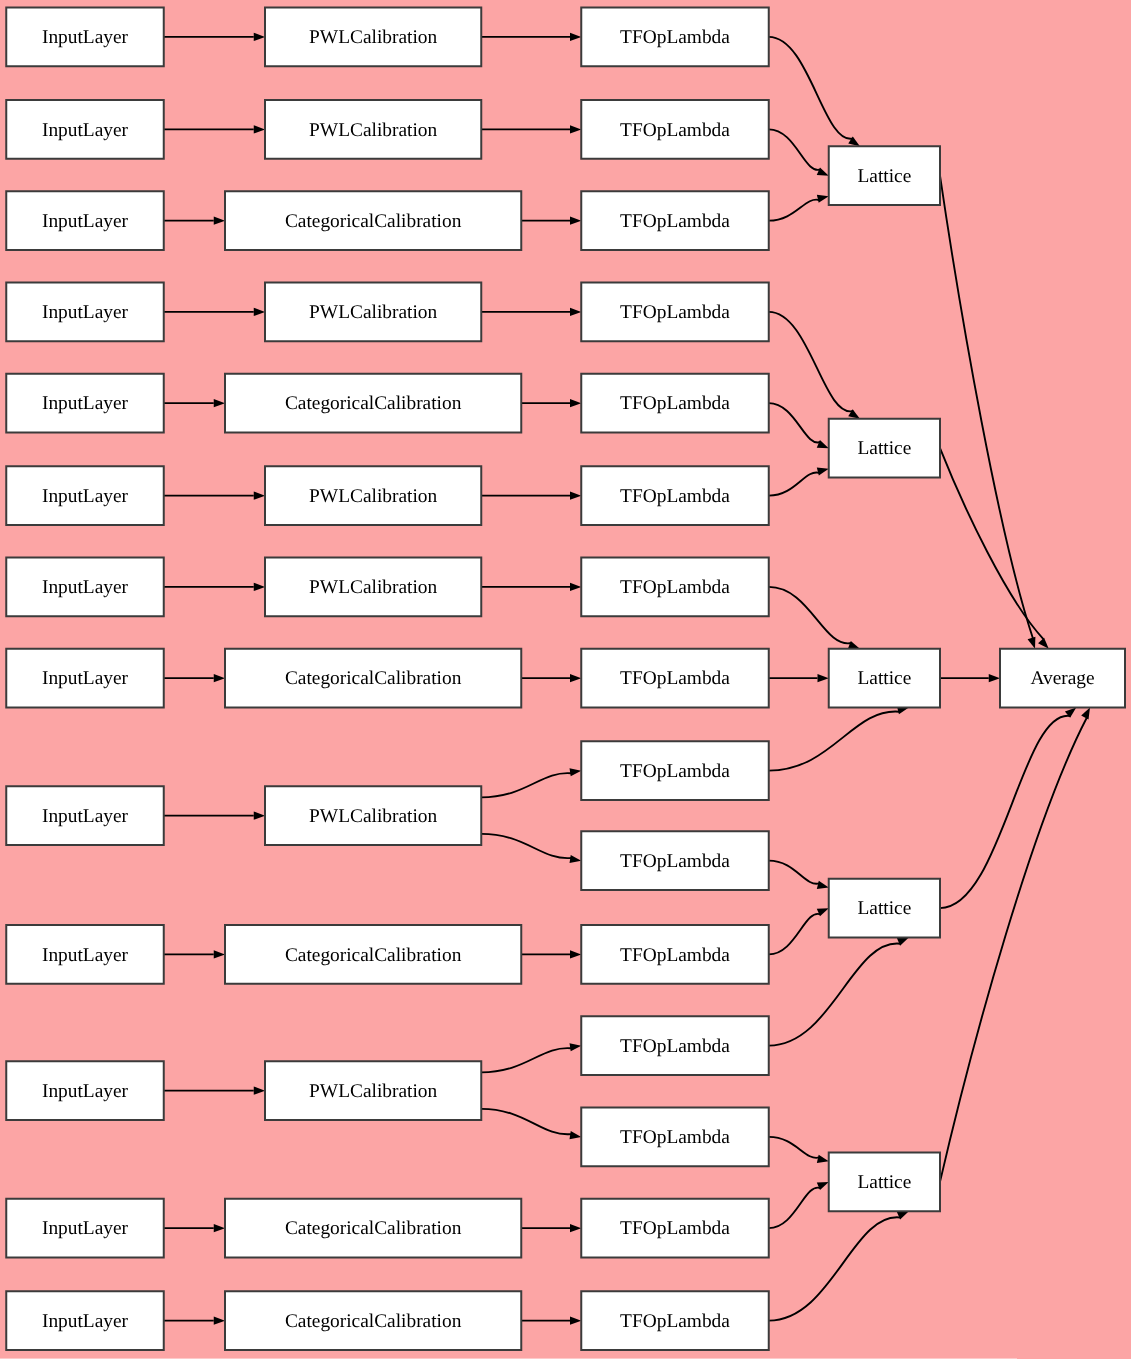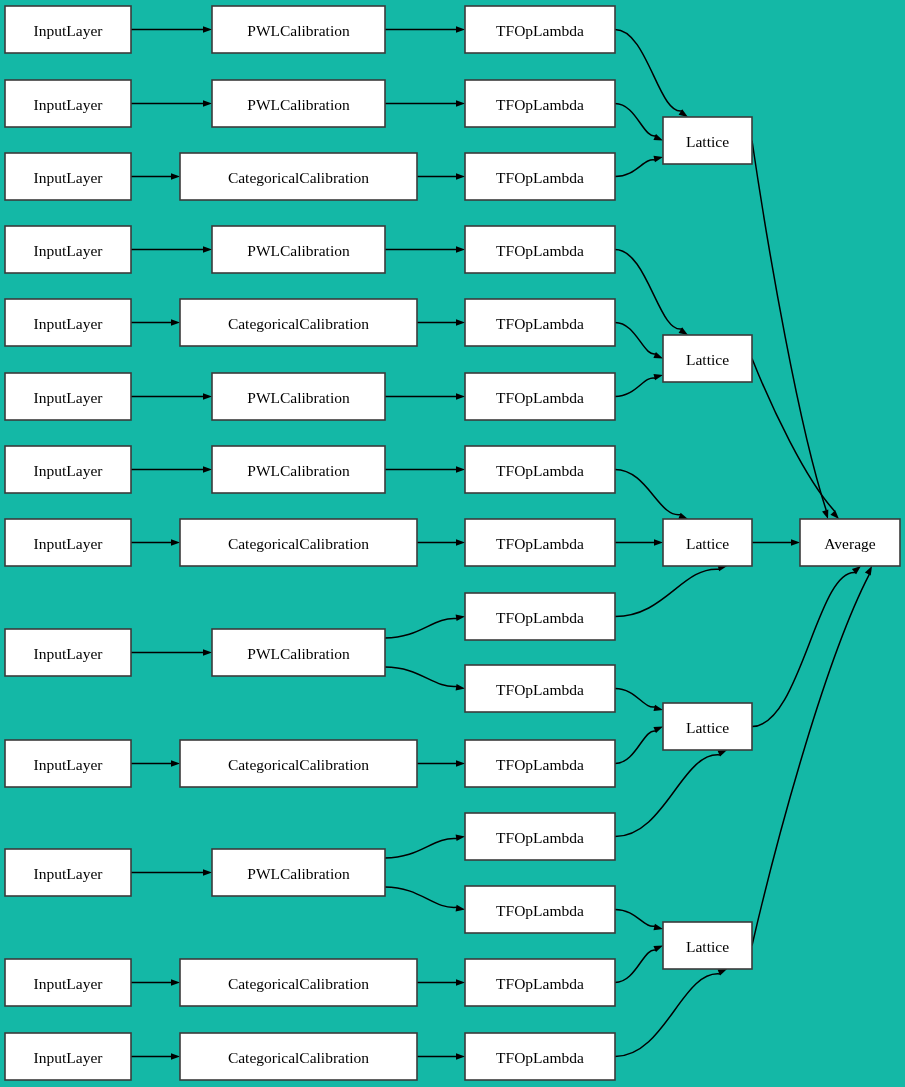--- a/index.html
+++ b/index.html
@@ -4,21 +4,21 @@
 <style>
   html, body {
     margin: 0;
     padding: 0;
     background: #ffffff;
   }
   #graph-root {
     position: relative;
     width: 905px;
     height: 1087px;
-    background: #14b8a6;
+    background: #fca5a5;
     font-family: "Liberation Serif", "DejaVu Serif", serif;
     overflow: hidden;
   }
   #graph-svg {
     display: block;
     width: 905px;
     height: 1087px;
   }
   .node-rect {
     fill: #ffffff;

